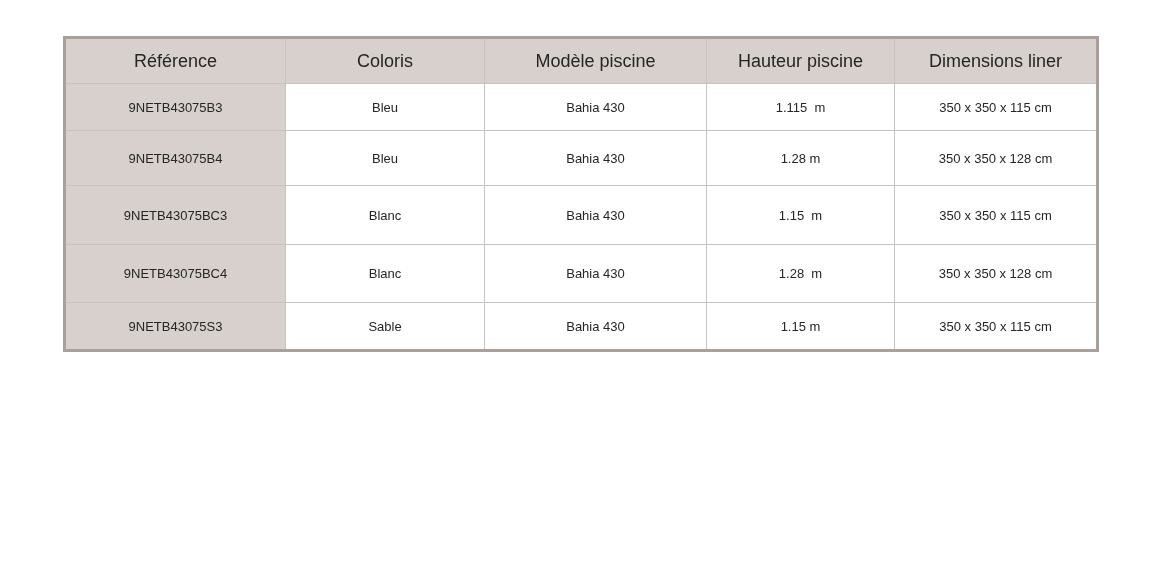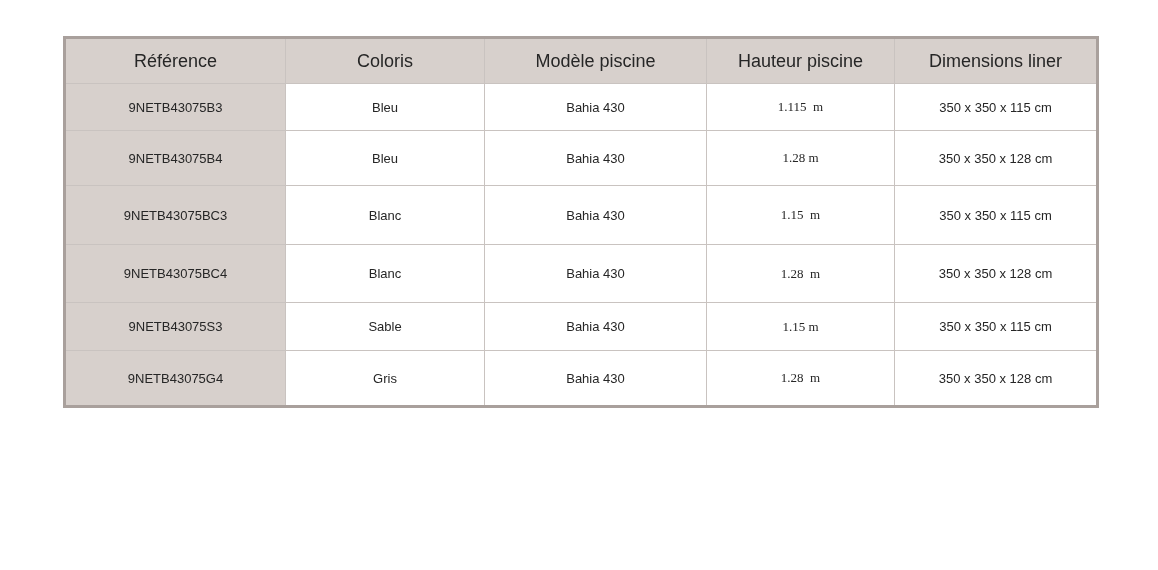--- a/index.html
+++ b/index.html
@@ -40,21 +40,21 @@
     height: 46px;
     margin-left: 48px;
   }
   table.spec-table td {
     background: #ffffff;
     font-size: 13px;
   }
   table.spec-table td:first-child {
     background: #d7d0cc;
   }
-  td.hauteur-cell { white-space: pre; font-family: Liberation Serif, serif; }
+  td.hauteur-cell { white-space: pre; }
   tbody tr:nth-child(1) { height: 47px; }
   tbody tr:nth-child(2) { height: 55px; margin-top: 24px; }
   tbody tr:nth-child(3) { height: 59px; }
   tbody tr:nth-child(4) { height: 58px; }
   tbody tr:nth-child(5) { height: 48px; }
   tbody tr:nth-child(6) { height: 56px; }
   tbody tr:nth-child(7) { height: 64px; }
   tbody tr:nth-child(8) { height: 63px; }
 </style>
 </head>
@@ -107,22 +107,15 @@
         <td class="hauteur-cell">1.28  m</td>
         <td>350 x 350 x 128 cm</td>
       </tr>
       <tr>
         <td>9NETB43075S3</td>
         <td>Sable</td>
         <td>Bahia 430</td>
         <td class="hauteur-cell">1.15 m</td>
         <td>350 x 350 x 115 cm</td>
       </tr>
-      <tr>
-        <td>9NETB43075G4</td>
-        <td>Gris</td>
-        <td>Bahia 430</td>
-        <td class="hauteur-cell">1.28  m</td>
-        <td>350 x 350 x 128 cm</td>
-      </tr>
     </tbody>
   </table>
 </div>
 
 </body></html>

